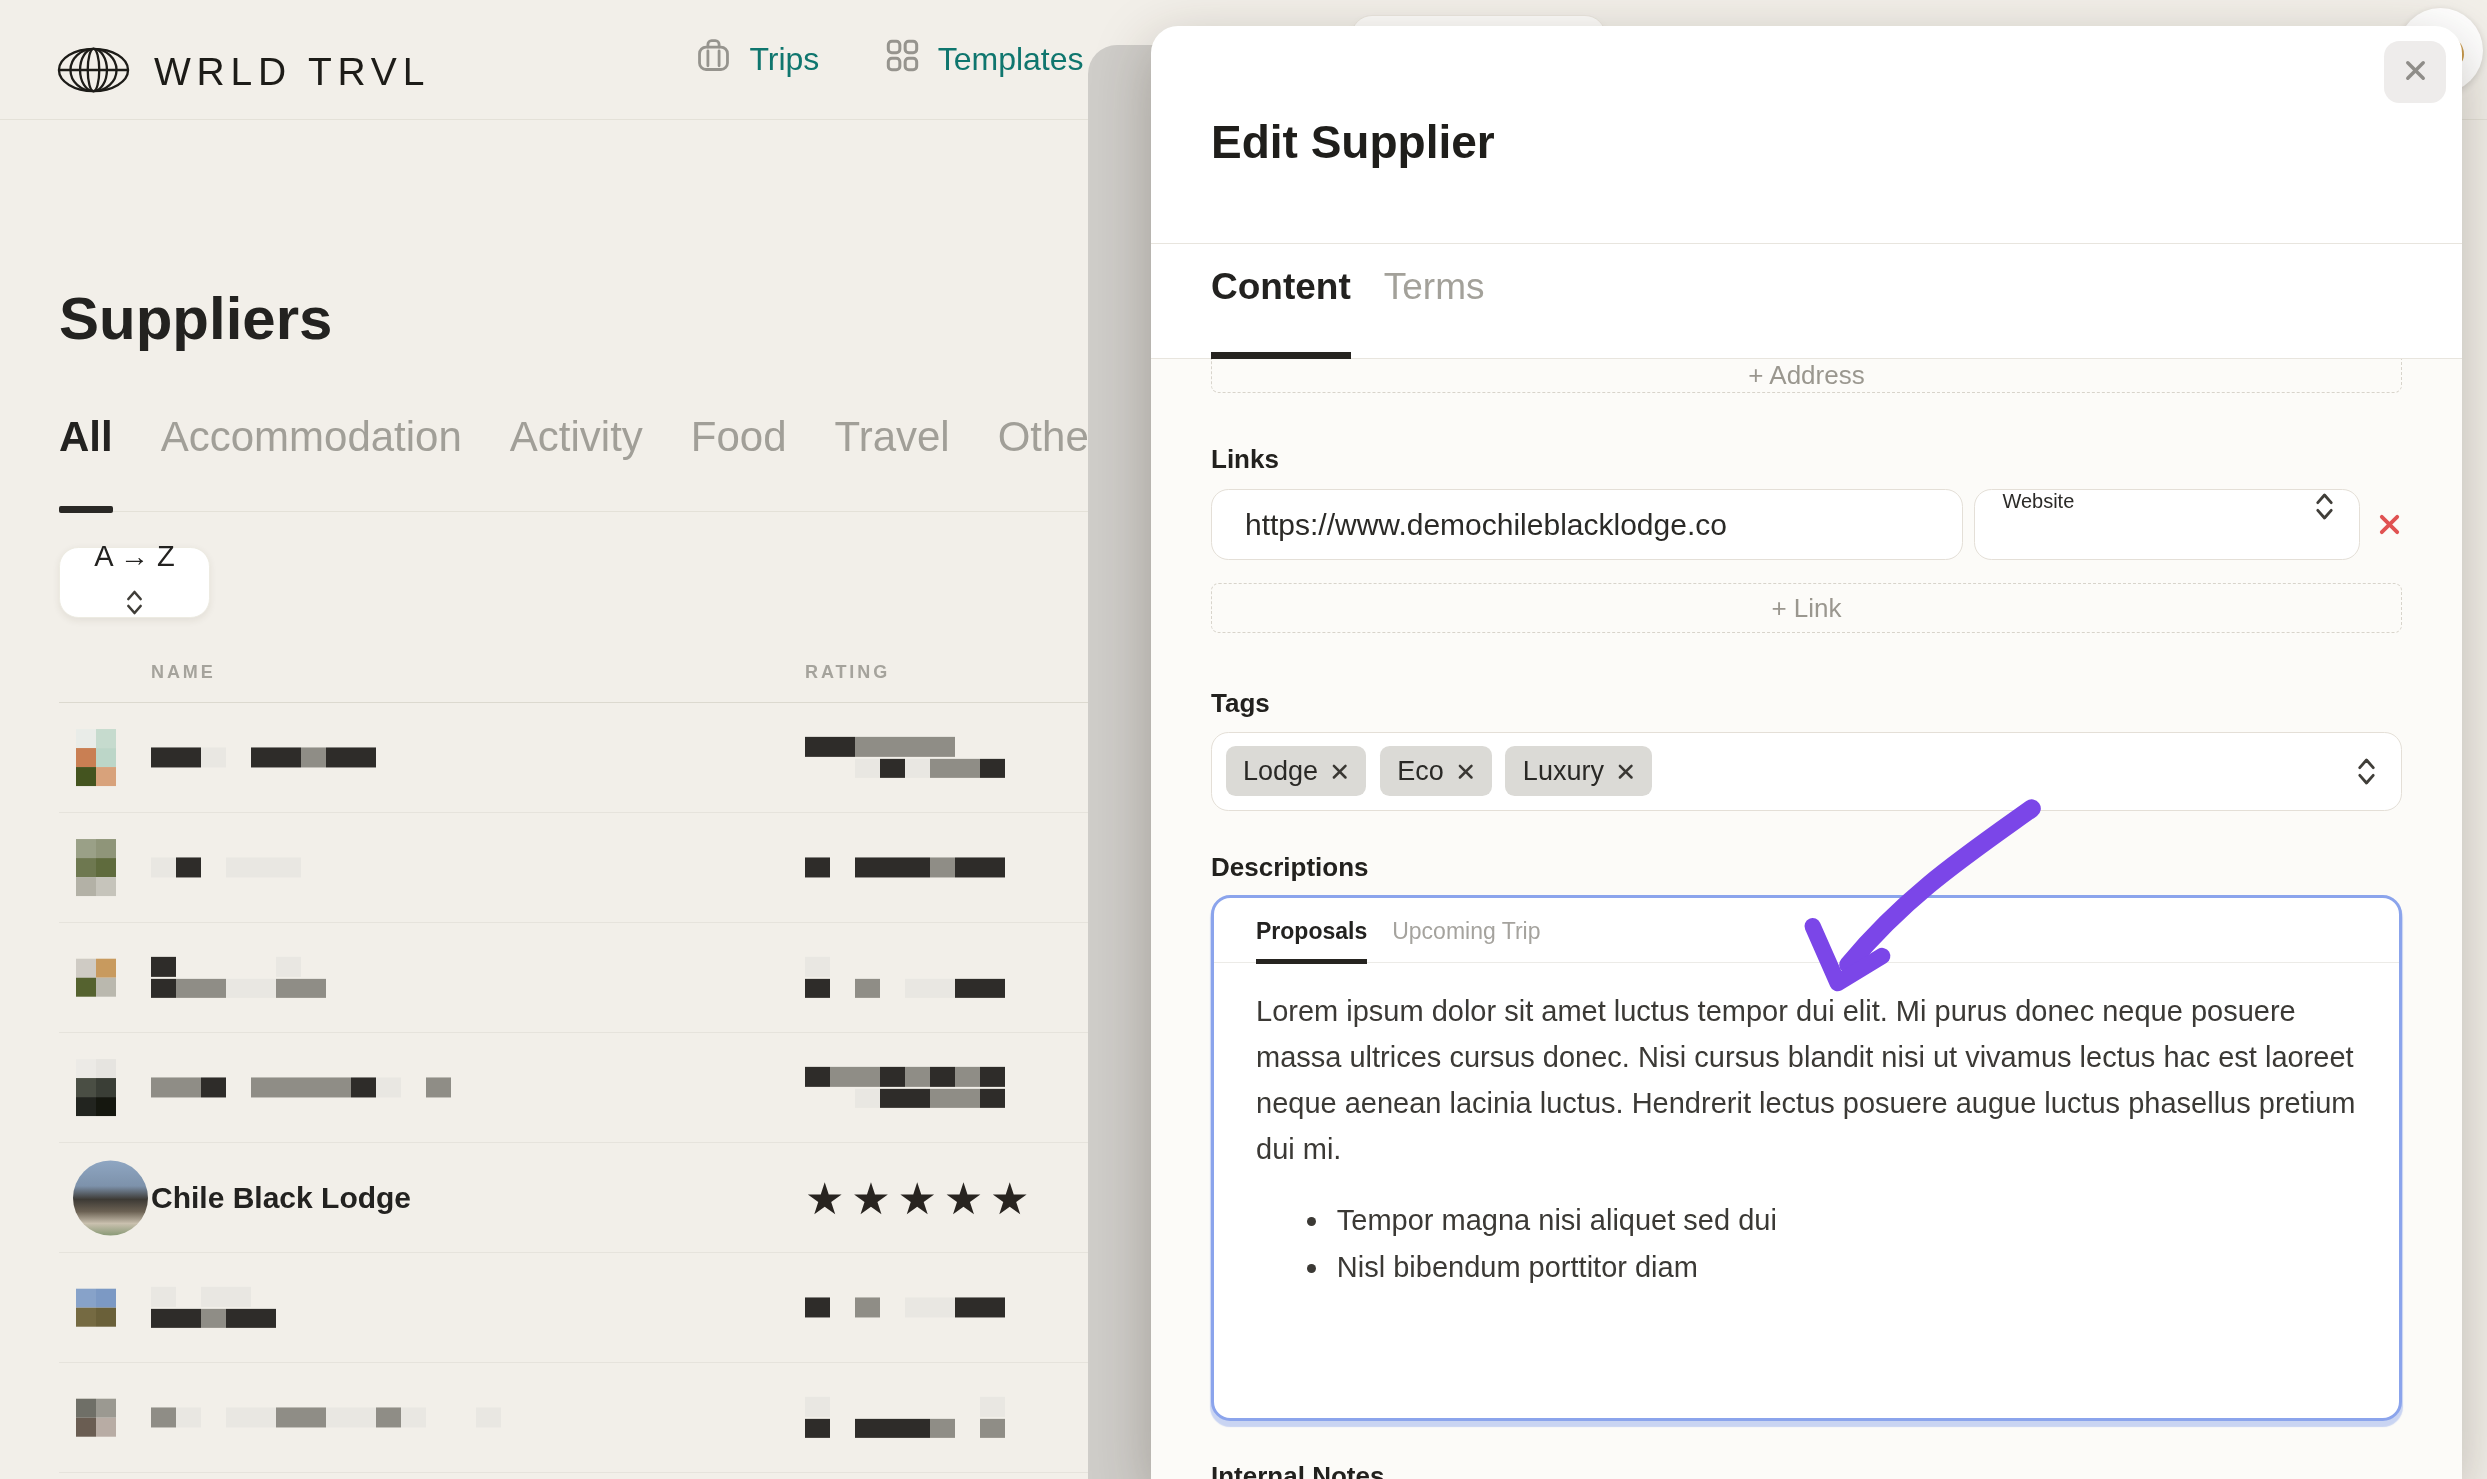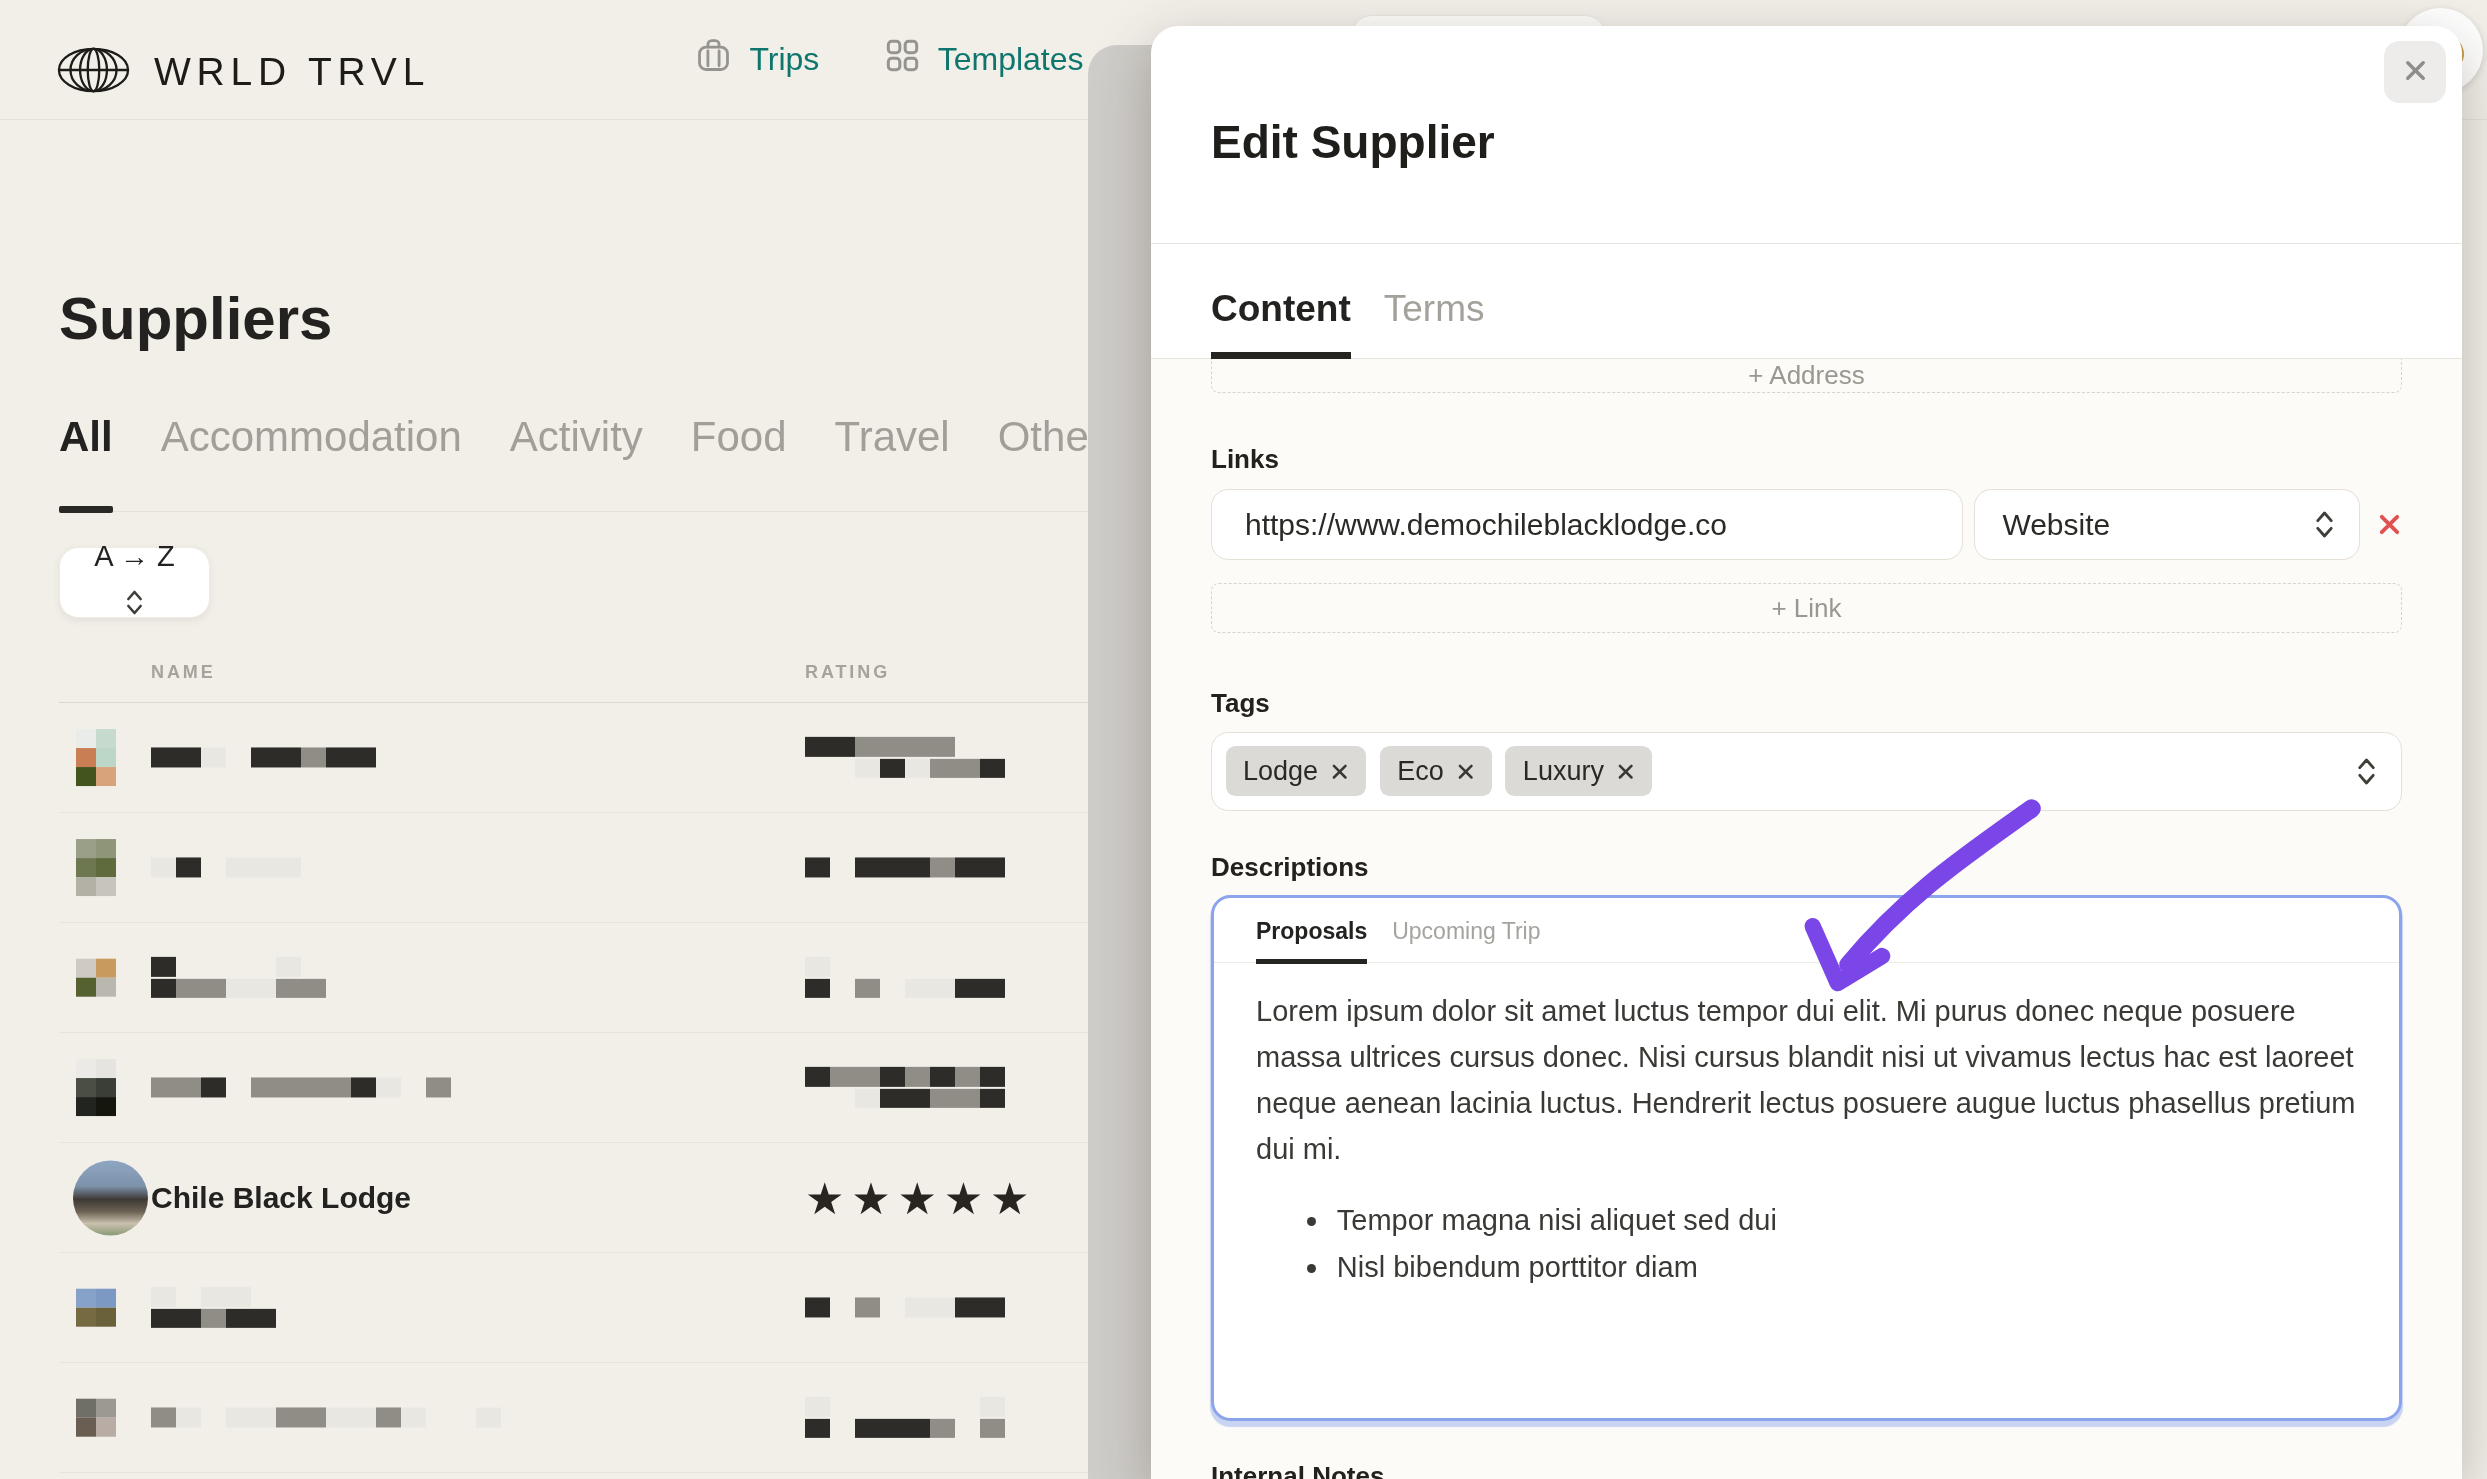--- a/index.html
+++ b/index.html
@@ -55,33 +55,33 @@
 
   
   .modal{position:absolute;left:1151px;top:26px;width:1311px;bottom:0;background:#fff;z-index:5;
          border-radius:27px 27px 0 0;box-shadow:0 17.4px 58px rgba(50,40,25,.28);display:flex;flex-direction:column;box-sizing:border-box;}
   .modal-header{position:relative;height:217px;flex:none;border-bottom:1.9px solid #e8e5de;}
   .modal-title{position:absolute;left:60px;top:89px;font-size:46px;font-weight:700;color:#1f1e1b;}
   .close-btn{position:absolute;left:1233px;top:15.4px;width:62px;height:62px;border-radius:15.4px;background:#eeeceb;
              display:flex;align-items:center;justify-content:center;cursor:pointer;}
   .modal-tabs{position:relative;height:114px;flex:none;border-bottom:1.9px solid #e8e5de;padding:0 60px;
               display:flex;align-items:flex-end;gap:33px;font-size:37px;color:#a3a19a;}
-  .m-tab{position:relative;padding-bottom:28px;cursor:pointer;}
+  .m-tab{position:relative;padding-bottom:50px;cursor:pointer;}
   .m-tab.active{color:#232220;font-weight:700;}
   .m-tab.active::after{content:"";position:absolute;left:0;right:0;bottom:-1.9px;height:7.7px;background:#262420;}
   .modal-body{flex:1;padding:0 60px;background:#fcfbf8;overflow:hidden;position:relative;}
 
   .address-btn{height:33px;border:1.9px dashed #d8d4cb;border-top:none;border-radius:0 0 7.7px 7.7px;
                display:flex;align-items:center;justify-content:center;color:#9a978f;font-size:26px;cursor:pointer;}
   .form-label{margin-top:52px;font-size:26px;font-weight:600;color:#22211e;line-height:29px;}
   .link-row{margin-top:15.4px;display:flex;align-items:center;}
   .text-input{width:776px;height:71px;border:1.9px solid #e4dfd7;border-radius:17.4px;background:#fff;
               font-family:inherit;font-size:30px;color:#2b2a27;padding:0 33px;box-sizing:border-box;outline:none;}
   .select-box{margin-left:11.6px;width:397px;height:71px;border:1.9px solid #e4dfd7;border-radius:17.4px;background:#fff;
-              display:flex;align-items:center;padding:0 23px 0 27px;font-size:30px;color:#2b2a27;box-sizing:border-box;cursor:pointer;}
+              display:flex;align-items:flex-start;padding:0 23px 0 27px;font-size:20px;color:#2b2a27;box-sizing:border-box;cursor:pointer;}
   .select-box .chev{margin-left:auto;display:flex;}
   .remove-x{margin-left:17.4px;display:flex;cursor:pointer;}
   .add-dashed{margin-top:23px;height:50px;border:1.9px dashed #d8d4cb;border-radius:7.7px;
               display:flex;align-items:center;justify-content:center;font-size:26px;color:#9a978f;cursor:pointer;box-sizing:border-box;}
   .label-tags{margin-top:56px;}
   .tags-box{margin-top:13.5px;height:79px;border:1.9px solid #e4dfd7;border-radius:17.4px;background:#fff;
             display:flex;align-items:center;padding:0 23px 0 13.5px;box-sizing:border-box;}
   .chip{height:50px;background:#dbdad6;border-radius:9.6px;display:flex;align-items:center;gap:13.5px;
         padding:0 17.4px;font-size:27px;color:#2a2926;margin-right:13.5px;cursor:default;}
   .chip .chip-x{display:flex;cursor:pointer;}

